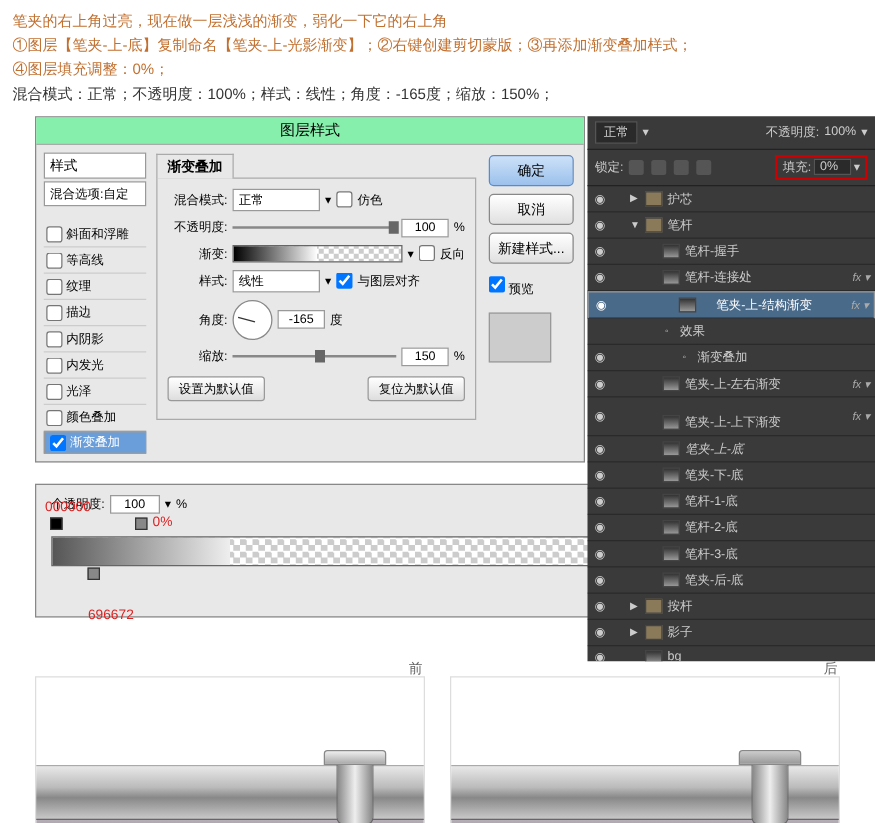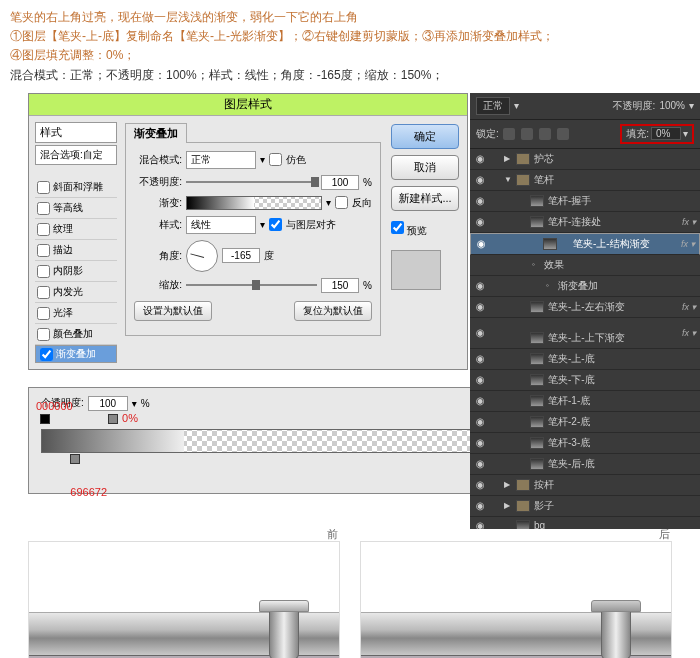--- a/index.html
+++ b/index.html
@@ -1,21 +1,21 @@
 <!DOCTYPE html>
 <html><head>
 <meta charset="utf-8">
 <style>
 *{box-sizing:border-box;margin:0;padding:0;font-family:"Microsoft YaHei",sans-serif}
 body{background:#fff;width:700px}
 .instructions{padding:8px 10px;font-size:12px;line-height:1.6;color:#c17030}
 .instructions .black{color:#333}
 .main{position:relative;height:440px}
 .dialog{position:absolute;left:28px;top:0;width:440px;background:#e8e8e8;border:1px solid #888}
-.dialog-title{background:#bef264;text-align:center;padding:2px;font-size:12px;border-bottom:1px solid #aaa}
+.dialog-title{background:#86efac;text-align:center;padding:2px;font-size:12px;border-bottom:1px solid #aaa}
 .dialog-body{display:flex;padding:6px}
 .styles-col{width:82px}
 .styles-hdr{background:#fff;border:1px solid #999;padding:2px 4px;font-size:11px;margin-bottom:2px}
 .blend-opt{background:#fff;border:1px solid #999;padding:2px 4px;font-size:10px;margin-bottom:12px}
 .style-item{font-size:10px;padding:3px 2px;border-bottom:1px solid #ccc}
 .style-item.sel{background:#6a9edb;color:#fff}
 .style-item input{margin-right:3px;vertical-align:middle}
 .opts-col{flex:1;padding:0 8px}
 .opts-title{font-size:11px;font-weight:bold;border:1px solid #aaa;border-bottom:none;display:inline-block;padding:2px 8px;background:#e8e8e8;position:relative;top:1px}
 .opts-box{border:1px solid #aaa;padding:8px;font-size:10px}
@@ -283,21 +283,21 @@
           <span class="eye">◉</span>
           <div class="indent2" style="display: flex; align-items: center; gap: 4px; margin-top: 10px;">
             <span class="arrow"></span>
             <div class="thumb grad"></div>
             <span>笔夹-上-上下渐变</span>
           </div>
           <span class="fx">fx ▾</span>
         </div>
         <div class="layer">
           <span class="eye">◉</span>
-          <div class="indent2" style="display: flex; align-items: center; gap: 4px;">
+          <div class="indent2" style="display: flex; align-items: center; gap: 4px; font-style: italic;">
             <span class="arrow"></span>
             <div class="thumb grad"></div>
             <span>笔夹-上-底</span>
           </div>
         </div>
         <div class="layer">
           <span class="eye">◉</span>
           <div class="indent2" style="display: flex; align-items: center; gap: 4px;">
             <span class="arrow"></span>
             <div class="thumb grad"></div>

